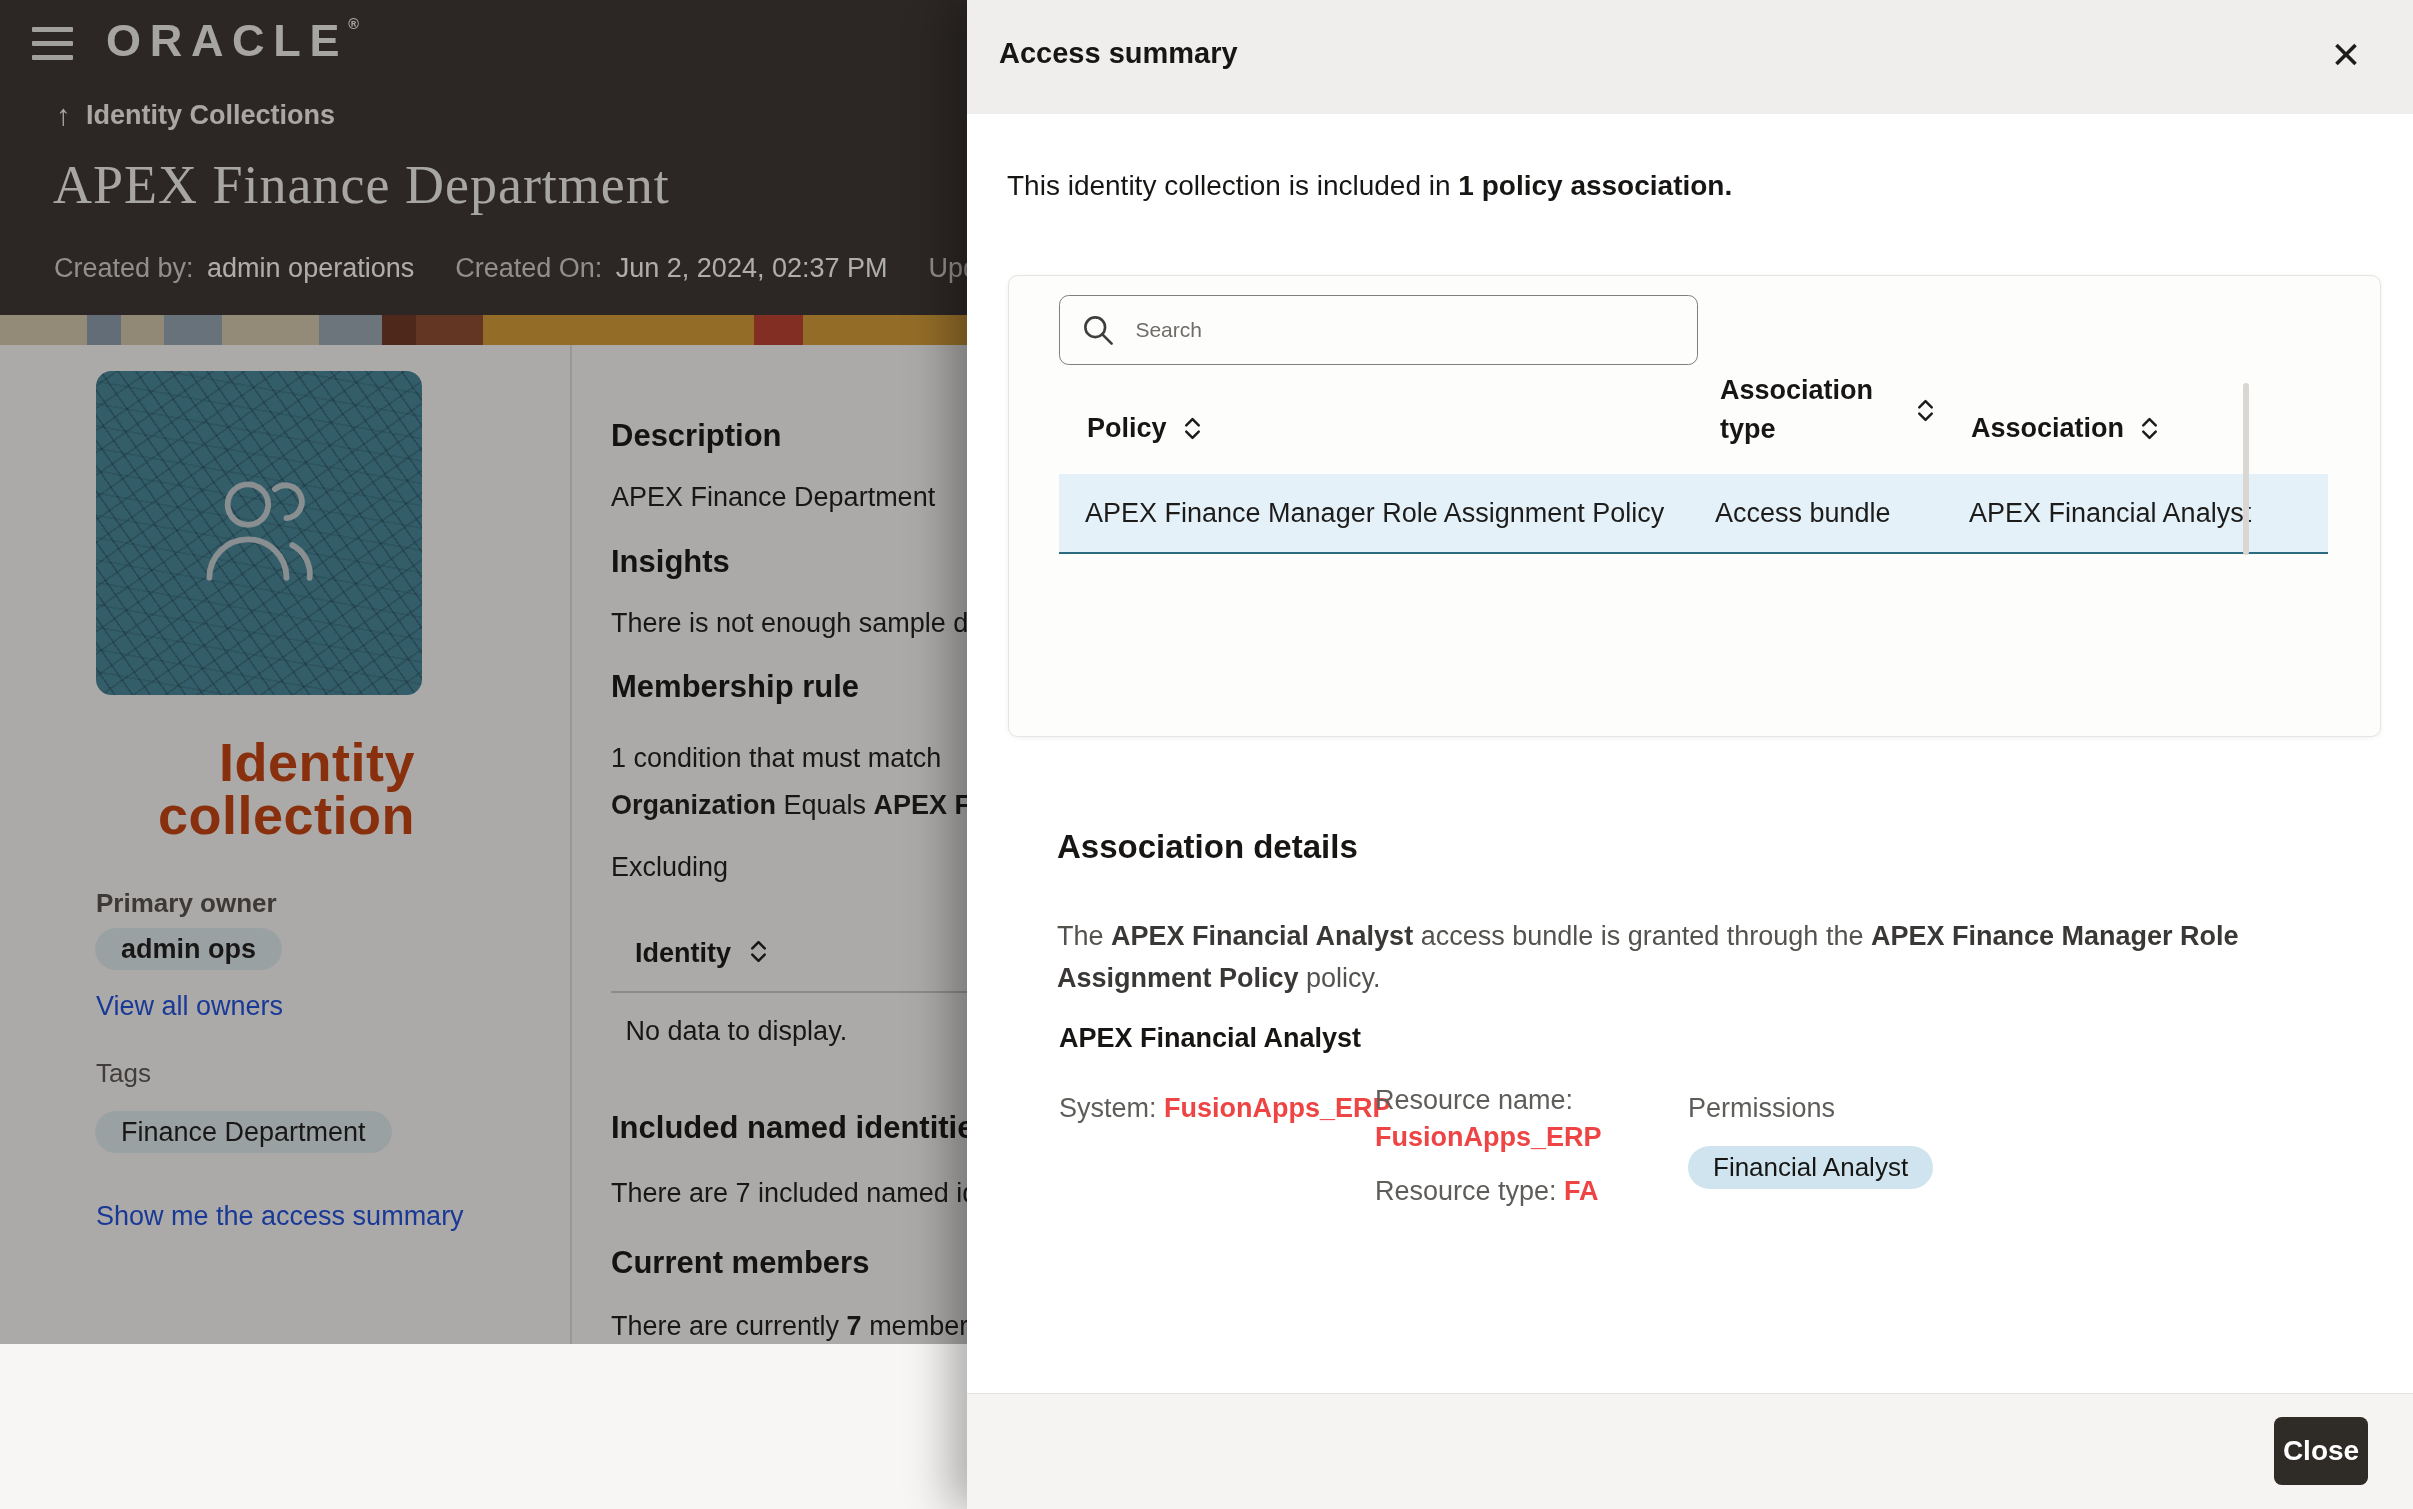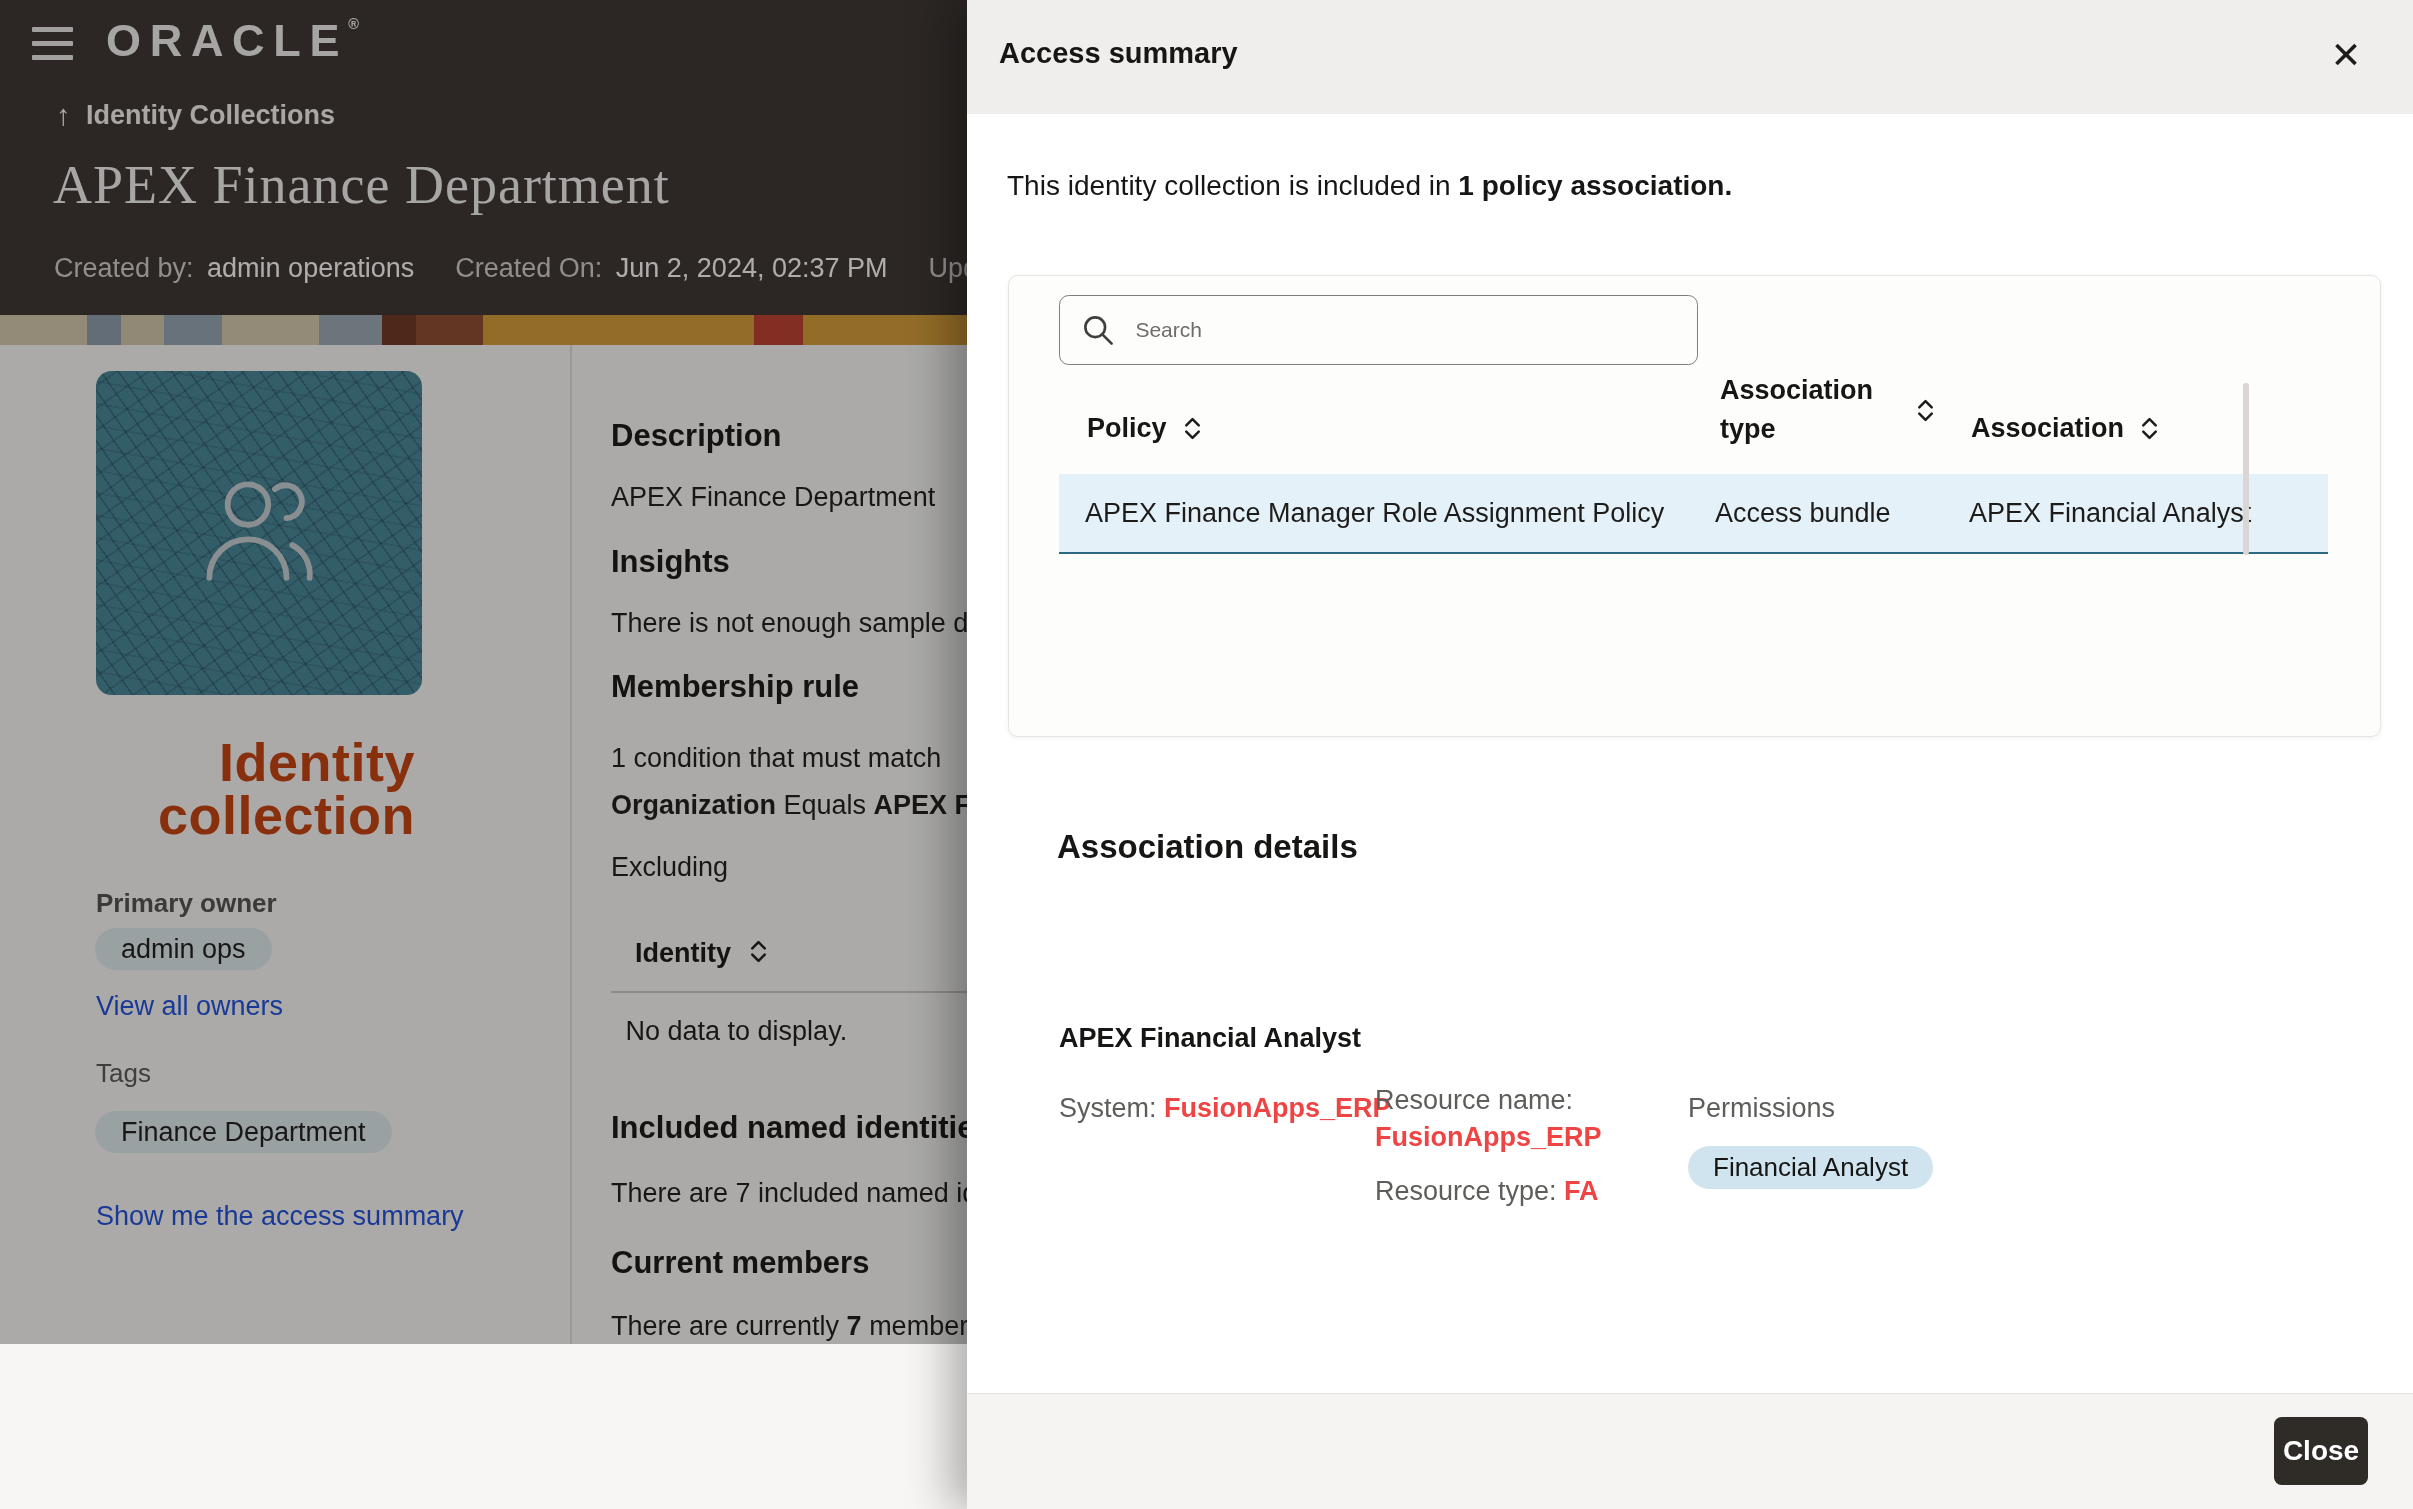--- a/index.html
+++ b/index.html
@@ -118,21 +118,21 @@
       <div class="pattern"></div>
       <svg width="135" height="135" viewBox="0 0 140 140" fill="none" stroke="#c3ced1" stroke-width="6" stroke-linecap="round">
         <circle cx="58" cy="40" r="21"></circle>
         <path d="M18 116 a40 40 0 0 1 80 0"></path>
         <path d="M86 24 a17 17 0 1 1 12 30"></path>
         <path d="M104 82 a34 34 0 0 1 18 34"></path>
       </svg>
     </div>
     <h2 class="sb-heading">Identity collection</h2>
     <div class="sb-label bold" style="top:888px;">Primary owner</div>
-    <div class="chip" style="top:928px;">admin ops</div>
+    <div class="chip" style="top:928px;font-weight:bold;">admin ops</div>
     <a class="link sb-link" style="top:991px;">View all owners</a>
     <div class="sb-label" style="top:1058px;">Tags</div>
     <div class="chip" style="top:1111px;">Finance Department</div>
     <a class="link sb-link" style="top:1201px;">Show me the access summary</a>
 
     <div class="main-col">
       <h3 class="m-h" style="top:418px;left:0;">Description</h3>
       <p class="m-t" style="top:482px;left:0;">APEX Finance Department</p>
       <h3 class="m-h" style="top:544px;left:0;">Insights</h3>
       <p class="m-t" style="top:608px;left:0;">There is not enough sample data</p>
@@ -213,20 +213,21 @@
       <div class="table-row">
         <div class="td" style="left:26px;width:608px;">APEX Finance Manager Role Assignment Policy</div>
         <div class="td" style="left:656px;width:232px;">Access bundle</div>
         <div class="td" style="left:910px;width:286px;">APEX Financial Analyst</div>
       </div>
 
       <div class="scrollbar"></div>
     </div>
 
     <h3 class="assoc-heading">Association details</h3>
+    <p class="assoc-para"><span>The </span><b>APEX Financial Analyst</b><span> access bundle is granted through the </span><b>APEX Finance Manager Role Assignment Policy</b><span> policy.</span></p>
     <p class="bundle-name">APEX Financial Analyst</p>
 
     <div class="detail" style="left:92px;top:1093px;"><span>System: </span><b>FusionApps_ERP</b></div>
     <div class="detail" style="left:408px;top:1085px;">Resource name:</div>
     <div class="detail" style="left:408px;top:1122px;"><b>FusionApps_ERP</b></div>
     <div class="detail" style="left:408px;top:1176px;"><span>Resource type:  </span><b>FA</b></div>
     <div class="detail" style="left:721px;top:1093px;">Permissions</div>
     <div class="perm-chip">Financial Analyst</div>
 
     <div class="panel-footer">

